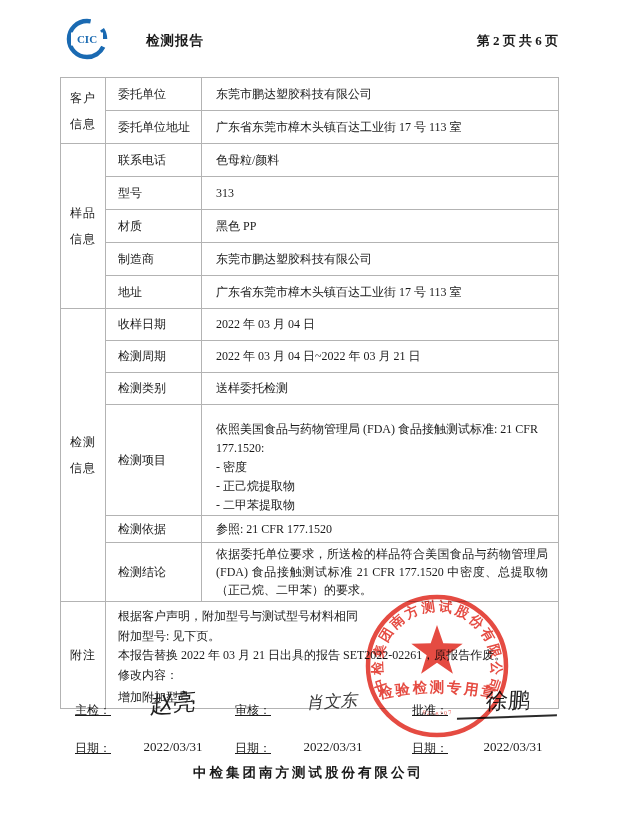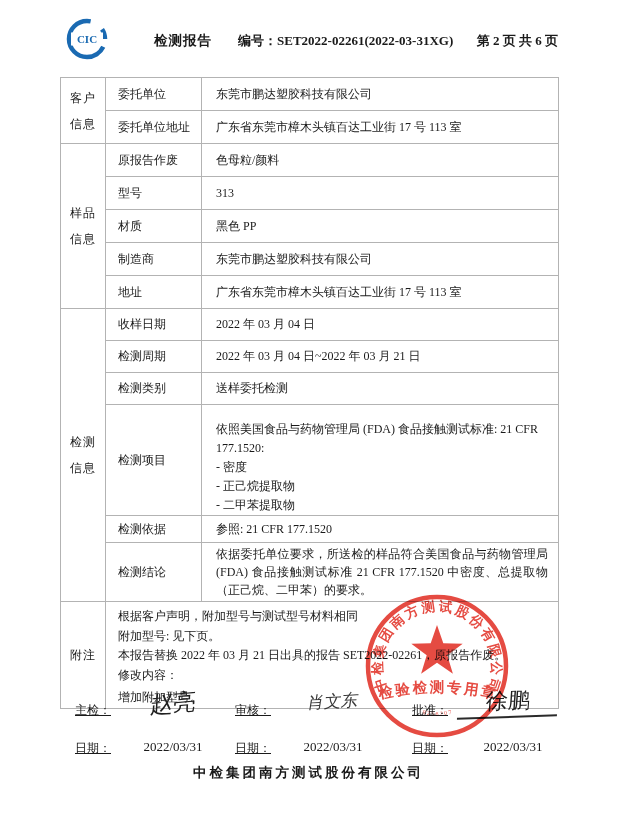--- a/index.html
+++ b/index.html
@@ -6,21 +6,21 @@
   html,body { background:#888; }
   body { font-family:"Liberation Serif","DejaVu Serif",serif; }
   .page {
     position:relative; width:617px; height:840px; margin:0 auto;
     background:#ffffff; color:#1a1a1a; overflow:hidden;
   }
 
   
   .header { position:absolute; left:60px; top:14px; width:498px; height:52px; }
   .logo { position:absolute; left:2px; top:2px; width:50px; height:46px; }
-  .hdr-title { position:absolute; left:86px; top:18px; font-size:13.5px; font-weight:bold; letter-spacing:1px;margin-left:8px; }
+  .hdr-title { position:absolute; left:86px; top:18px; font-size:13.5px; font-weight:bold; letter-spacing:1px; }
   .hdr-no { position:absolute; left:178px; top:18px; font-size:13px; font-weight:bold; white-space:nowrap; }
   .hdr-page { position:absolute; right:0px; top:18px; font-size:13px; font-weight:bold; white-space:nowrap; }
 
   
   table.report { position:absolute; left:60px; top:77px; width:498px; border-collapse:collapse; table-layout:fixed;border-radius:19px; }
   table.report td { border:1.6px solid #b3b3b3; font-size:12px; vertical-align:middle; }
   td.group { text-align:center; line-height:26px; letter-spacing:1px; }
   td.field { padding-left:12px; }
   td.value { padding-left:14px; }
   tr.r33 { height:33px; } tr.r32 { height:32px; }
@@ -55,21 +55,20 @@
 
 <div class="page">
 
   <div class="header">
     <svg class="logo" viewBox="0 0 50 46">
       <circle cx="25" cy="23" r="18" fill="none" stroke="#1a6ab2" stroke-width="4.5" stroke-dasharray="80 14" stroke-dashoffset="-8"></circle>
       <rect x="9" y="16.5" width="32" height="13" fill="#ffffff"></rect>
       <text x="25" y="27" text-anchor="middle" font-family="Liberation Serif, serif" font-size="11" font-weight="bold" fill="#1a6ab2">CIC</text>
     </svg>
     <div class="hdr-title">检测报告</div>
-    <div class="hdr-no"><span>编号：</span><span>SET2022-02261(2022-03-31XG)</span></div>
     <div class="hdr-page">第 2 页 共 6 页</div>
   </div>
 
   <table class="report">
     <colgroup>
         <col style="width:45px">
         <col style="width:96px">
         <col style="width:357px">
       </colgroup>
 
@@ -85,21 +84,21 @@
     <tr class="r33">
       <td class="field">委托单位地址</td>
       <td class="value">广东省东莞市樟木头镇百达工业街 17 号 113 室</td>
     </tr>
 
     <tr class="r33">
       <td class="group" rowspan="5">
         <span style="display:block">样品</span>
         <span style="display:block">信息</span>
       </td>
-      <td class="field">原报告作废</td>
+      <td class="field">联系电话</td>
       <td class="value">色母粒/颜料</td>
     </tr>
     <tr class="r33">
       <td class="field">型号</td>
       <td class="value">313</td>
     </tr>
     <tr class="r33">
       <td class="field">材质</td>
       <td class="value">黑色 PP</td>
     </tr>

